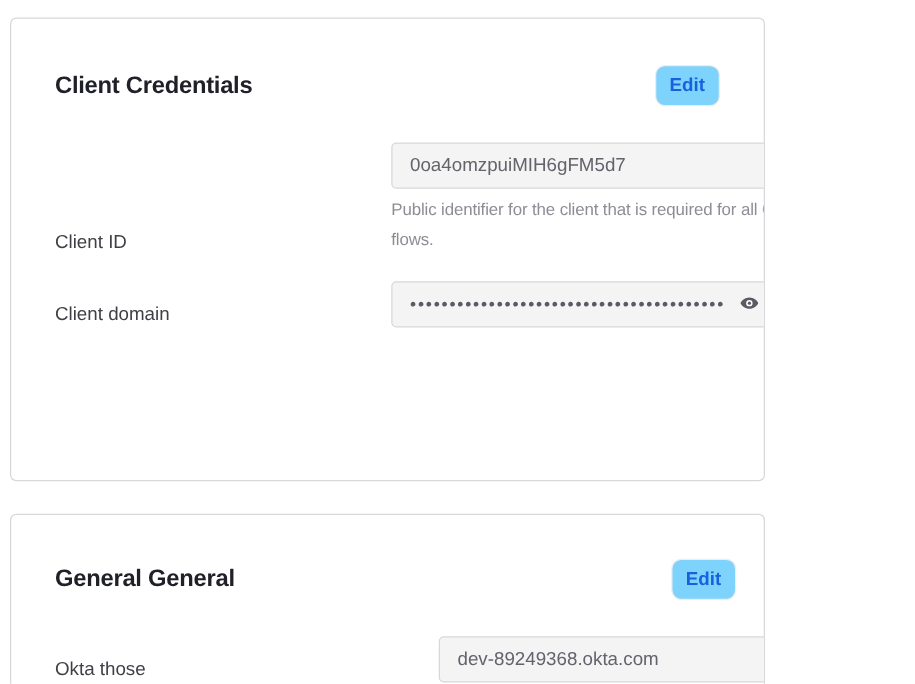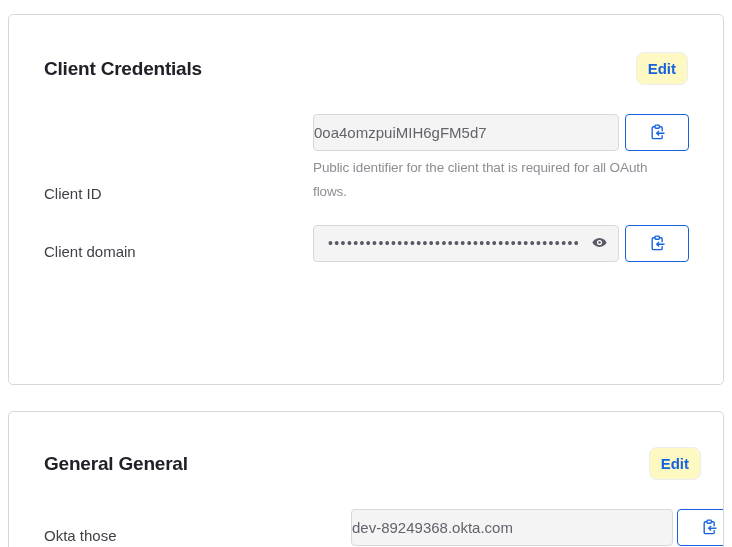--- a/index.html
+++ b/index.html
@@ -9,42 +9,42 @@
     overflow: hidden;
     background: #ffffff;
     font-family: "Liberation Sans", sans-serif;
     color: #26262b;
   }
   .page { padding: 14px 8px 0 8px; }
   .card {
     background: #fff;
     border: 1px solid #d7d7dc;
     border-radius: 5px;
-    width: 716px;
+    width: 604px;
     overflow: hidden;
   }
   .card.credentials { height: 371px; padding: 37px 35px 0 35px; margin-bottom: 26px; }
   .card.general { height: 200px; padding: 35px 22px 0 35px; }
 
   .card-header {
     display: flex; align-items: center; justify-content: space-between;
     margin-bottom: 29px;
   }
   .card-title {
     font-size: 19px; font-weight: 700; color: #202028;
     line-height: 25px; letter-spacing: -0.2px;
   }
   .edit-link {
     display: inline-block;
     font-size: 15px; font-weight: 700; color: #1662dd;
     line-height: 25px;
     padding: 3px 11px;
     border: 1px solid #ececf1;
     border-radius: 8px;
-    background: #fef9c3;
+    background: #7dd3fc;
     cursor: pointer;
     text-decoration: none;
   }
 
   .row { display: flex; align-items: flex-end; }
   .row + .row { margin-top: 21px; }
   .row-label {
     width: 269px; flex: 0 0 269px;
     font-size: 15px; color: #3f3f46;
     padding-top: 8px; line-height: 20px;
@@ -53,21 +53,21 @@
   .control-line { display: flex; align-items: stretch; gap: 6px; }
 
   .text-input {
     height: 37px;
     background: #f4f4f5;
     border: 1px solid #d7d7dc;
     border-radius: 4px;
     color: #63636b;
     font-size: 15px;
     font-family: "Liberation Sans", sans-serif;
-    padding: 0 0;
+    padding: 0 14px;
     outline: none;
   }
   .text-input.narrow { width: 306px; }
   .text-input.wide { width: 322px; margin-left: 38px; }
 
   .secret-field {
     width: 306px; height: 37px;
     background: #f4f4f5;
     border: 1px solid #d7d7dc;
     border-radius: 4px;

